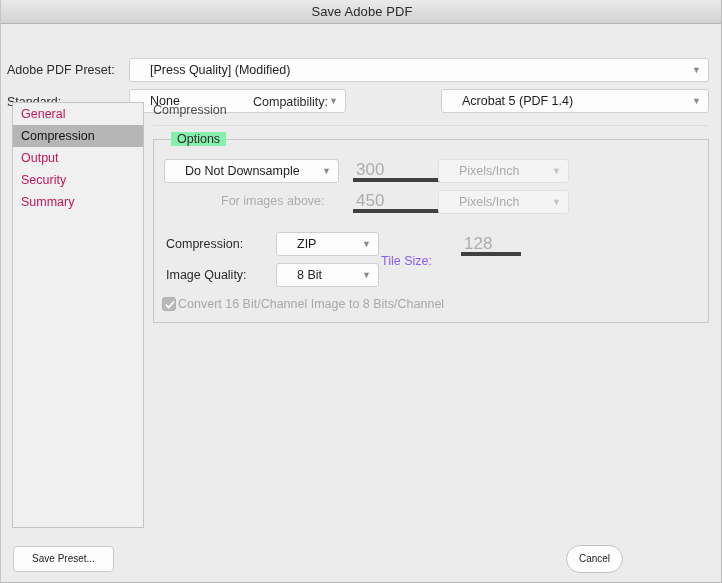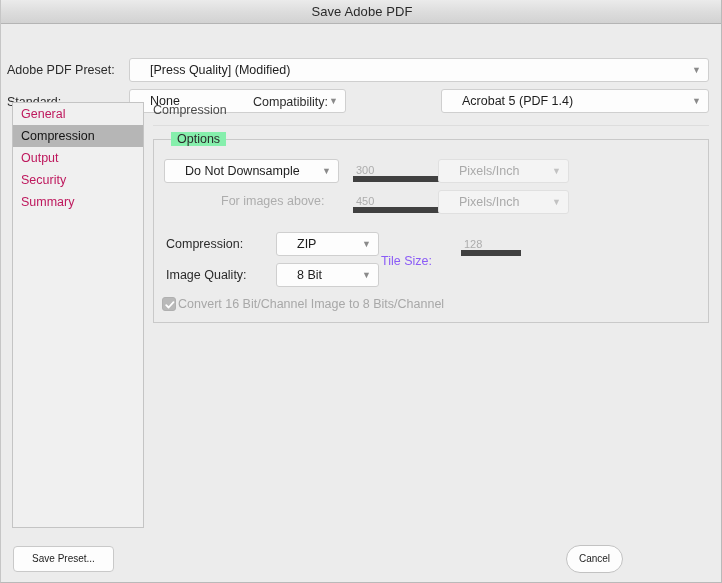--- a/index.html
+++ b/index.html
@@ -87,23 +87,23 @@
     color: #aaaaaa;
   }
   .combo.disabled .chev { color: #c2c2c2; }
 
   
   .numfield {
     position: absolute;
     box-sizing: border-box;
     height: 22px;
     line-height: 20px;
-    font-size: 11px;
+    font-size: 17px;
     color: #adadad;
-    border-bottom: 6px solid #404040;
+    border-bottom: 4px solid #404040;
     padding-left: 3px;
     background: transparent;
     white-space: nowrap;
     overflow: hidden;
   }
 
   
   .sidebar {
     position: absolute;
     left: 11px; top: 102px;

